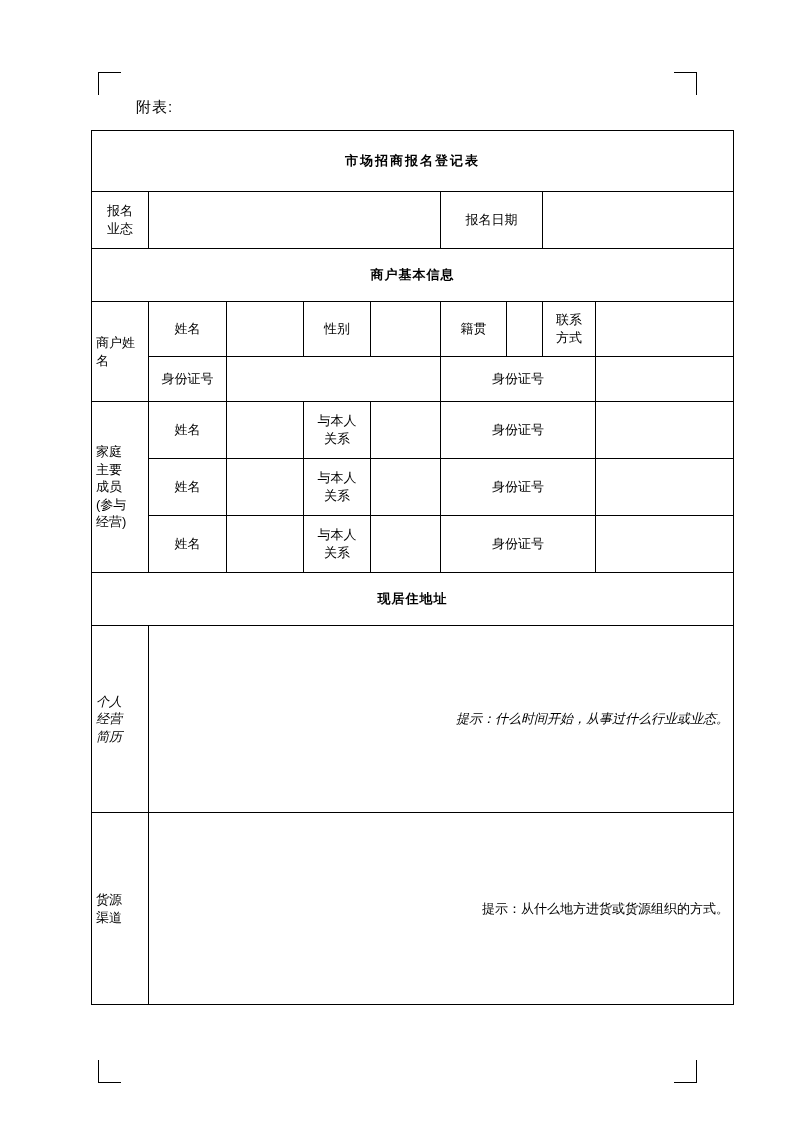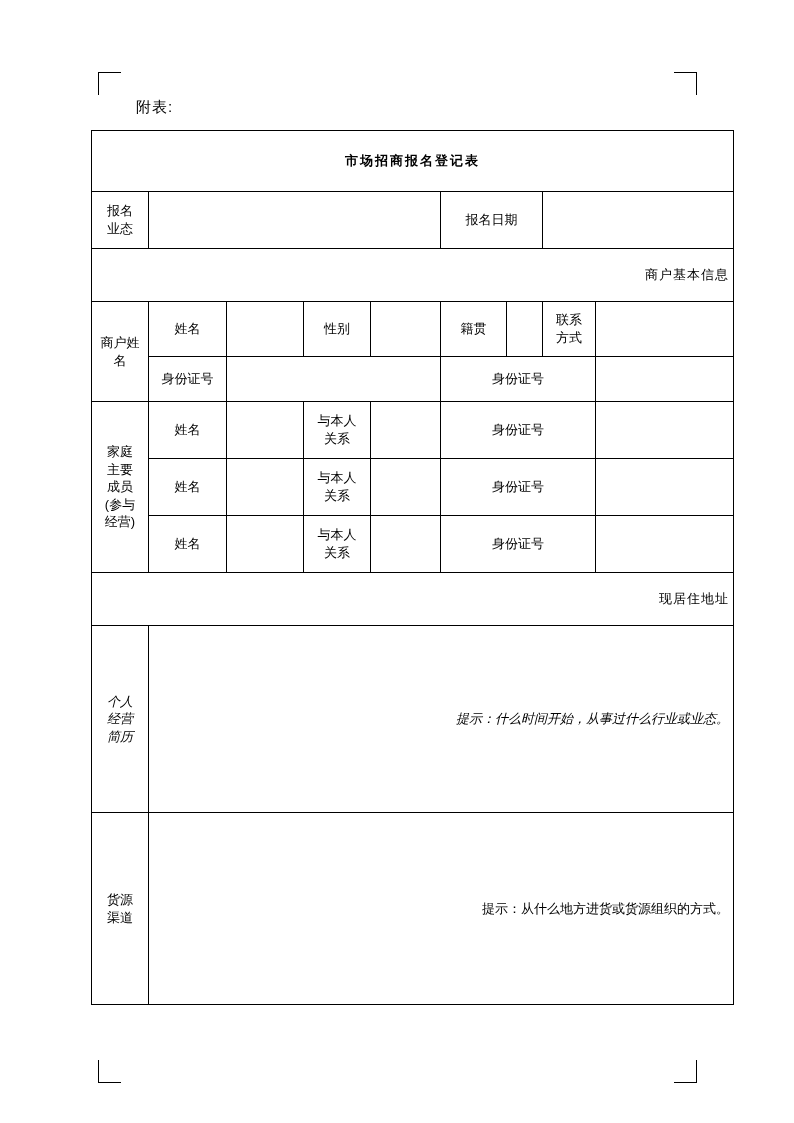--- a/index.html
+++ b/index.html
@@ -61,37 +61,37 @@
   }
 
   .title-cell {
     text-align: center;
     font-size: 21px;
     font-weight: bold;
     letter-spacing: 2px;
     height: 54px;
   }
   .section-cell {
-    text-align: right;
-    font-weight: normal;
+    text-align: center;
+    font-weight: bold;
     font-size: 14px;
     letter-spacing: 1px;
     height: 46px;
   }
   .lbl {
     text-align: center;
   }
   .blank { }
 
   .row-h38 td { height: 38px; }
   .row-h48 td { height: 48px; }
   .row-h50 td { height: 50px; }
 
   .tall-label {
-    text-align: center;
+    text-align: left;
     vertical-align: middle;
   }
   .hint-cell {
     vertical-align: top;
     text-align: right;
     padding: 7px 8px;
     font-size: 12.5px;
   }
   .h-180 { height: 180px; font-style: italic; }
   .h-185 { height: 185px; }

